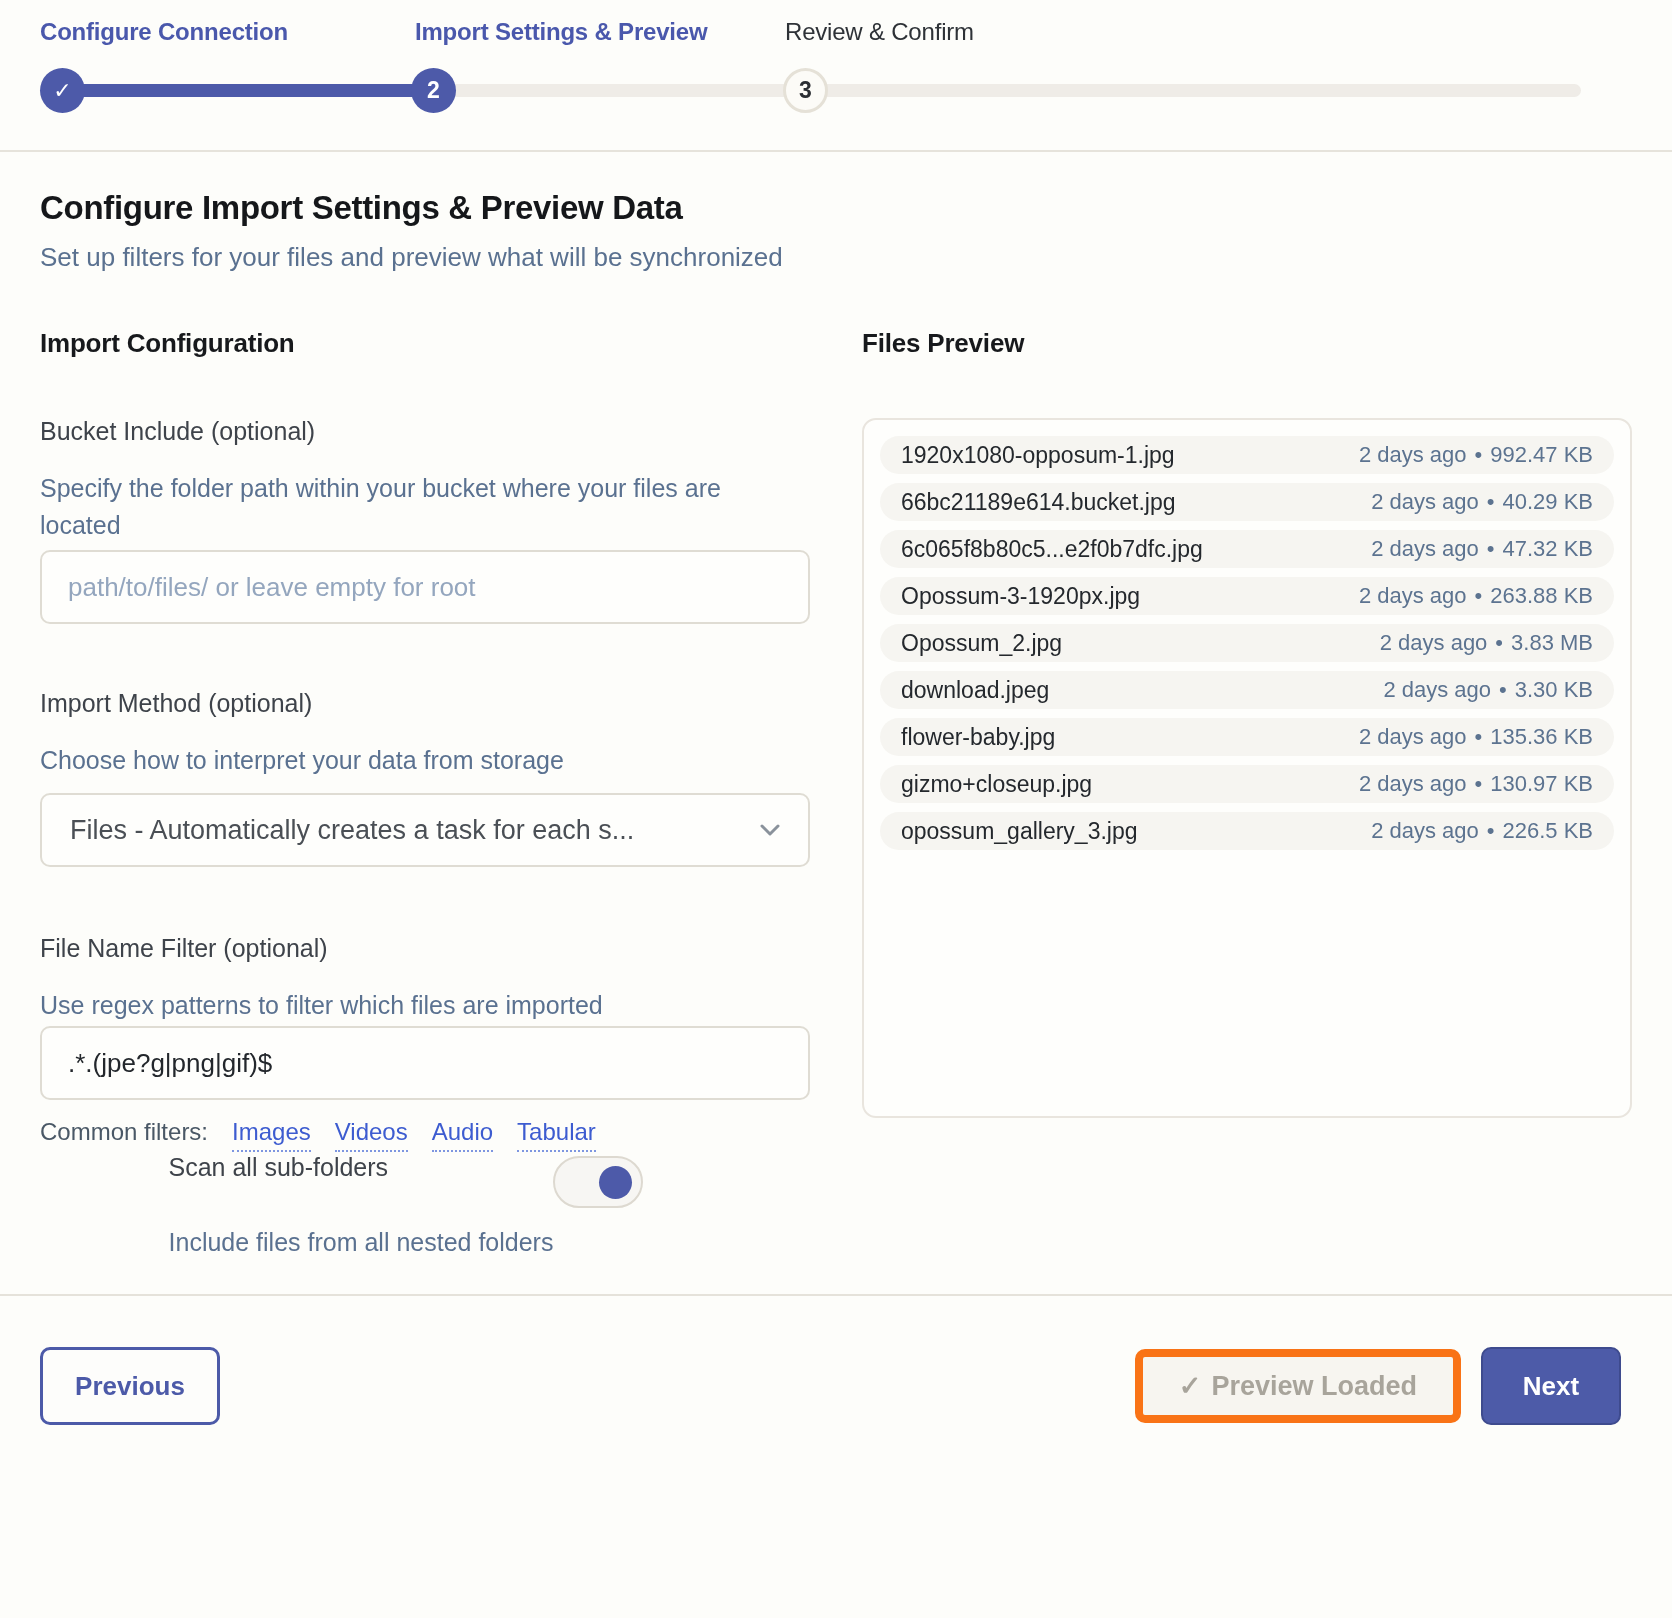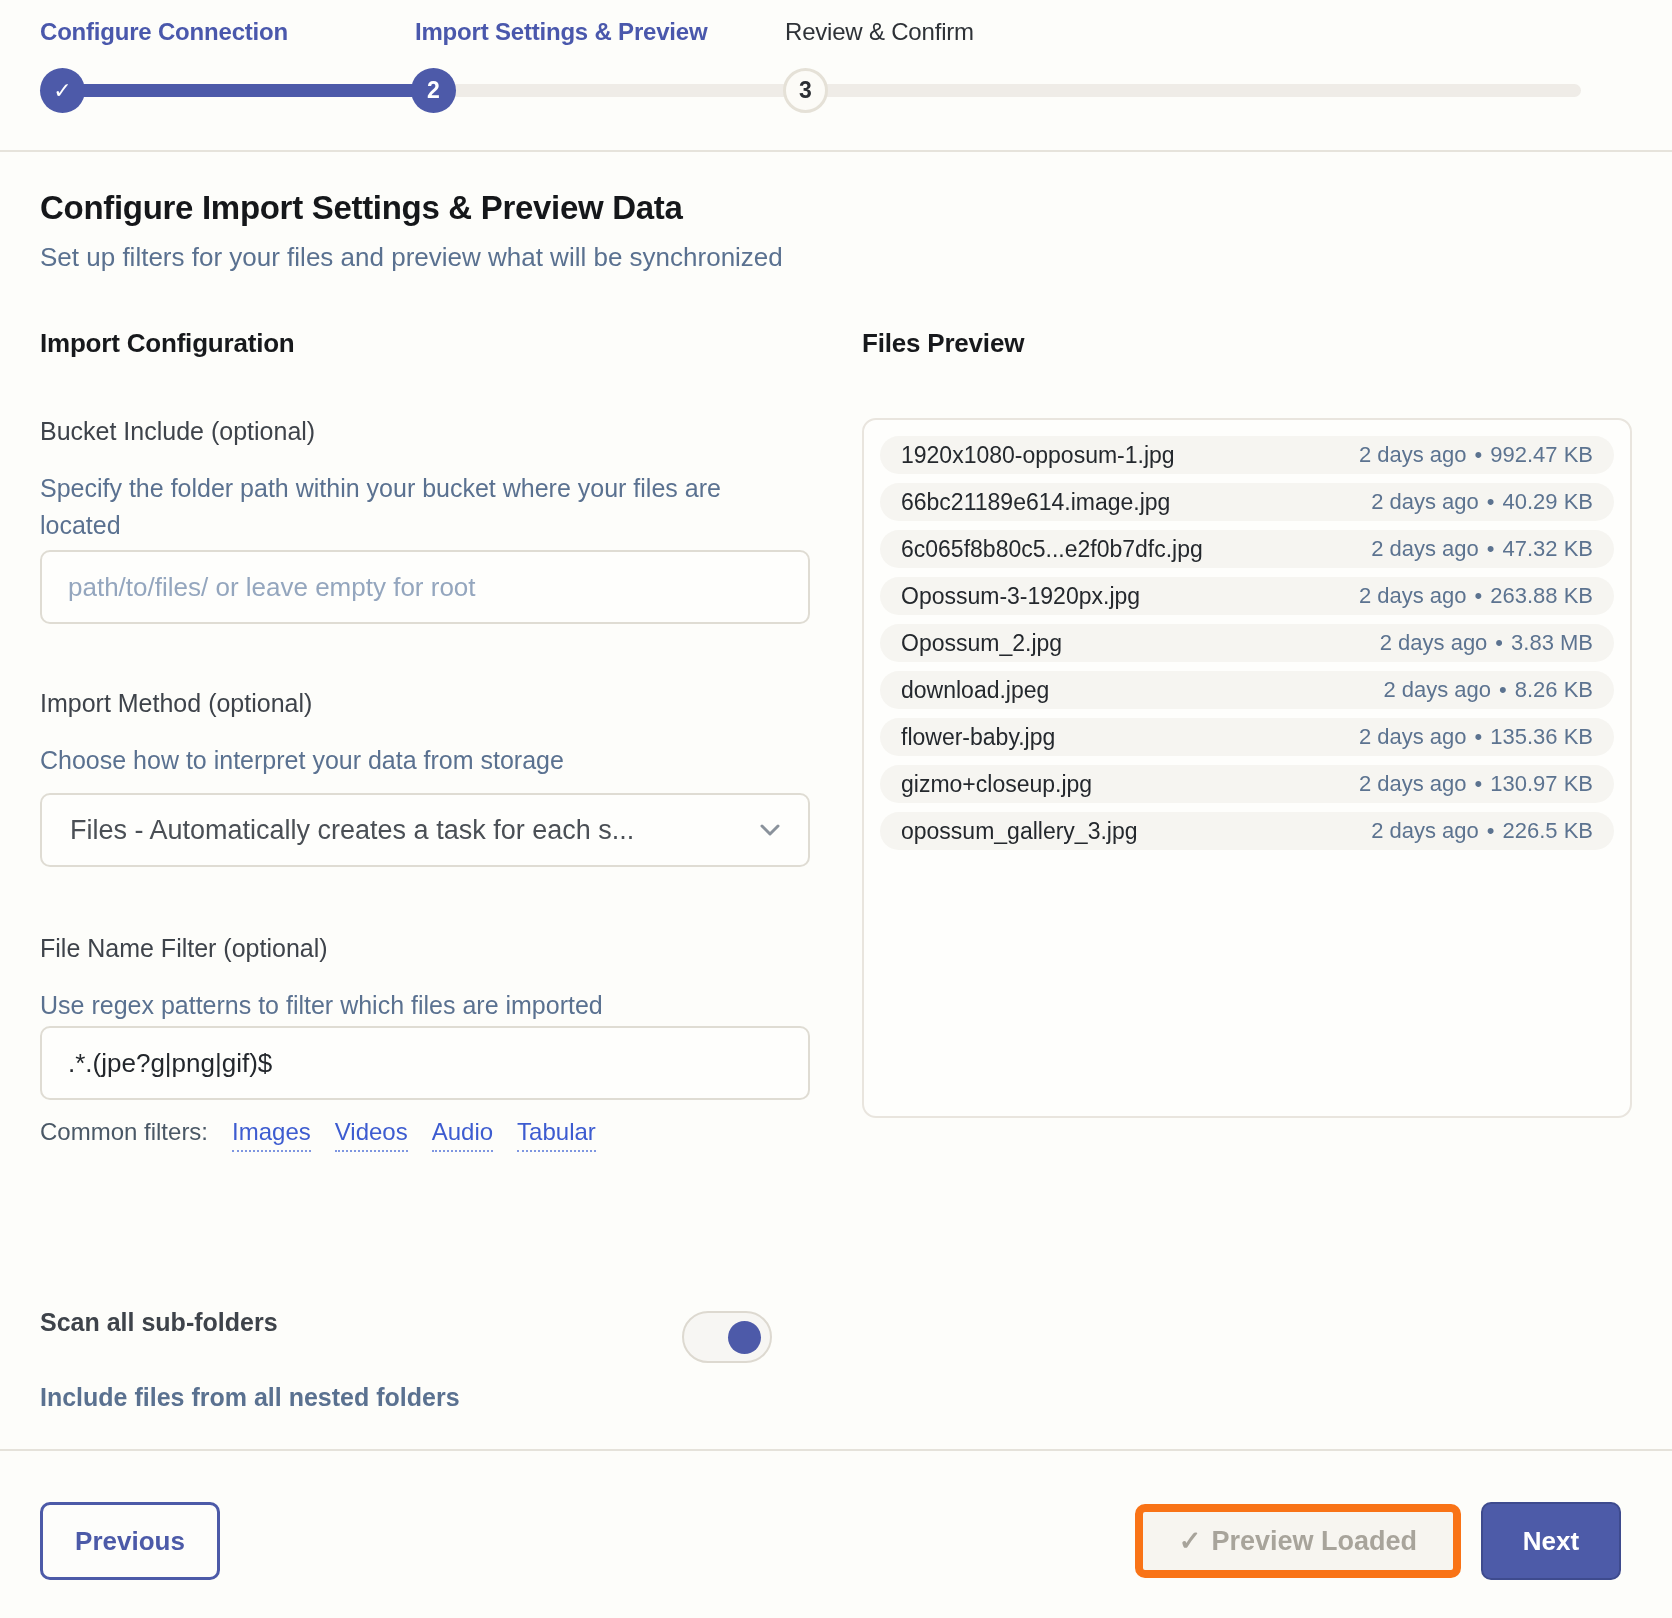--- a/index.html
+++ b/index.html
@@ -64,21 +64,21 @@
     padding:0 28px; cursor:pointer;
   }
   .select-value { font-size:27px; color:#4A4F55; white-space:nowrap; overflow:hidden; }
   .chevron { flex-shrink:0; margin-left:16px; }
 
   .common-filters { margin-top:16px; display:flex; align-items:baseline; gap:24px; font-size:24px; line-height:32px; }
   .common-filters .cf-label { color:#4A5866; }
   .cf-link { color:#3D5CD0; text-decoration:none; border-bottom:2px dotted #7E96E0; padding-bottom:2px; cursor:pointer; }
 
   
-  .scan-row { margin-top:155px; display:flex; justify-content:space-between; align-items:flex-start;font-weight:bold; }
+  .scan-row { display:flex; justify-content:center; align-items:flex-start; }
   .scan-texts .field-desc { margin-top:42px; }
   .toggle {
     margin-top:4px; margin-right:38px; width:90px; height:52px; border-radius:26px;
     background:#F7F6F3; border:2px solid #DDD9D0; position:relative; cursor:pointer; flex-shrink:0;
   }
   .toggle .knob {
     position:absolute; top:8px; right:9px; width:33px; height:33px;
     border-radius:50%; background:#4D5AA9;
   }
 
@@ -193,38 +193,38 @@
 
     <div class="col-right">
       <h2>Files Preview</h2>
       <div class="files-box">
 
       <div class="file-row">
             <span class="file-name">1920x1080-opposum-1.jpg</span>
             <span class="file-meta"><span>2 days ago</span><span class="sep">•</span><span>992.47 KB</span></span>
           </div>
           <div class="file-row">
-            <span class="file-name">66bc21189e614.image.jpg</span>
+            <span class="file-name">66bc21189e614.bucket.jpg</span>
             <span class="file-meta"><span>2 days ago</span><span class="sep">•</span><span>40.29 KB</span></span>
           </div>
           <div class="file-row">
             <span class="file-name">6c065f8b80c5...e2f0b7dfc.jpg</span>
             <span class="file-meta"><span>2 days ago</span><span class="sep">•</span><span>47.32 KB</span></span>
           </div>
           <div class="file-row">
             <span class="file-name">Opossum-3-1920px.jpg</span>
             <span class="file-meta"><span>2 days ago</span><span class="sep">•</span><span>263.88 KB</span></span>
           </div>
           <div class="file-row">
             <span class="file-name">Opossum_2.jpg</span>
             <span class="file-meta"><span>2 days ago</span><span class="sep">•</span><span>3.83 MB</span></span>
           </div>
           <div class="file-row">
             <span class="file-name">download.jpeg</span>
-            <span class="file-meta"><span>2 days ago</span><span class="sep">•</span><span>8.26 KB</span></span>
+            <span class="file-meta"><span>2 days ago</span><span class="sep">•</span><span>3.30 KB</span></span>
           </div>
           <div class="file-row">
             <span class="file-name">flower-baby.jpg</span>
             <span class="file-meta"><span>2 days ago</span><span class="sep">•</span><span>135.36 KB</span></span>
           </div>
           <div class="file-row">
             <span class="file-name">gizmo+closeup.jpg</span>
             <span class="file-meta"><span>2 days ago</span><span class="sep">•</span><span>130.97 KB</span></span>
           </div>
           <div class="file-row">

